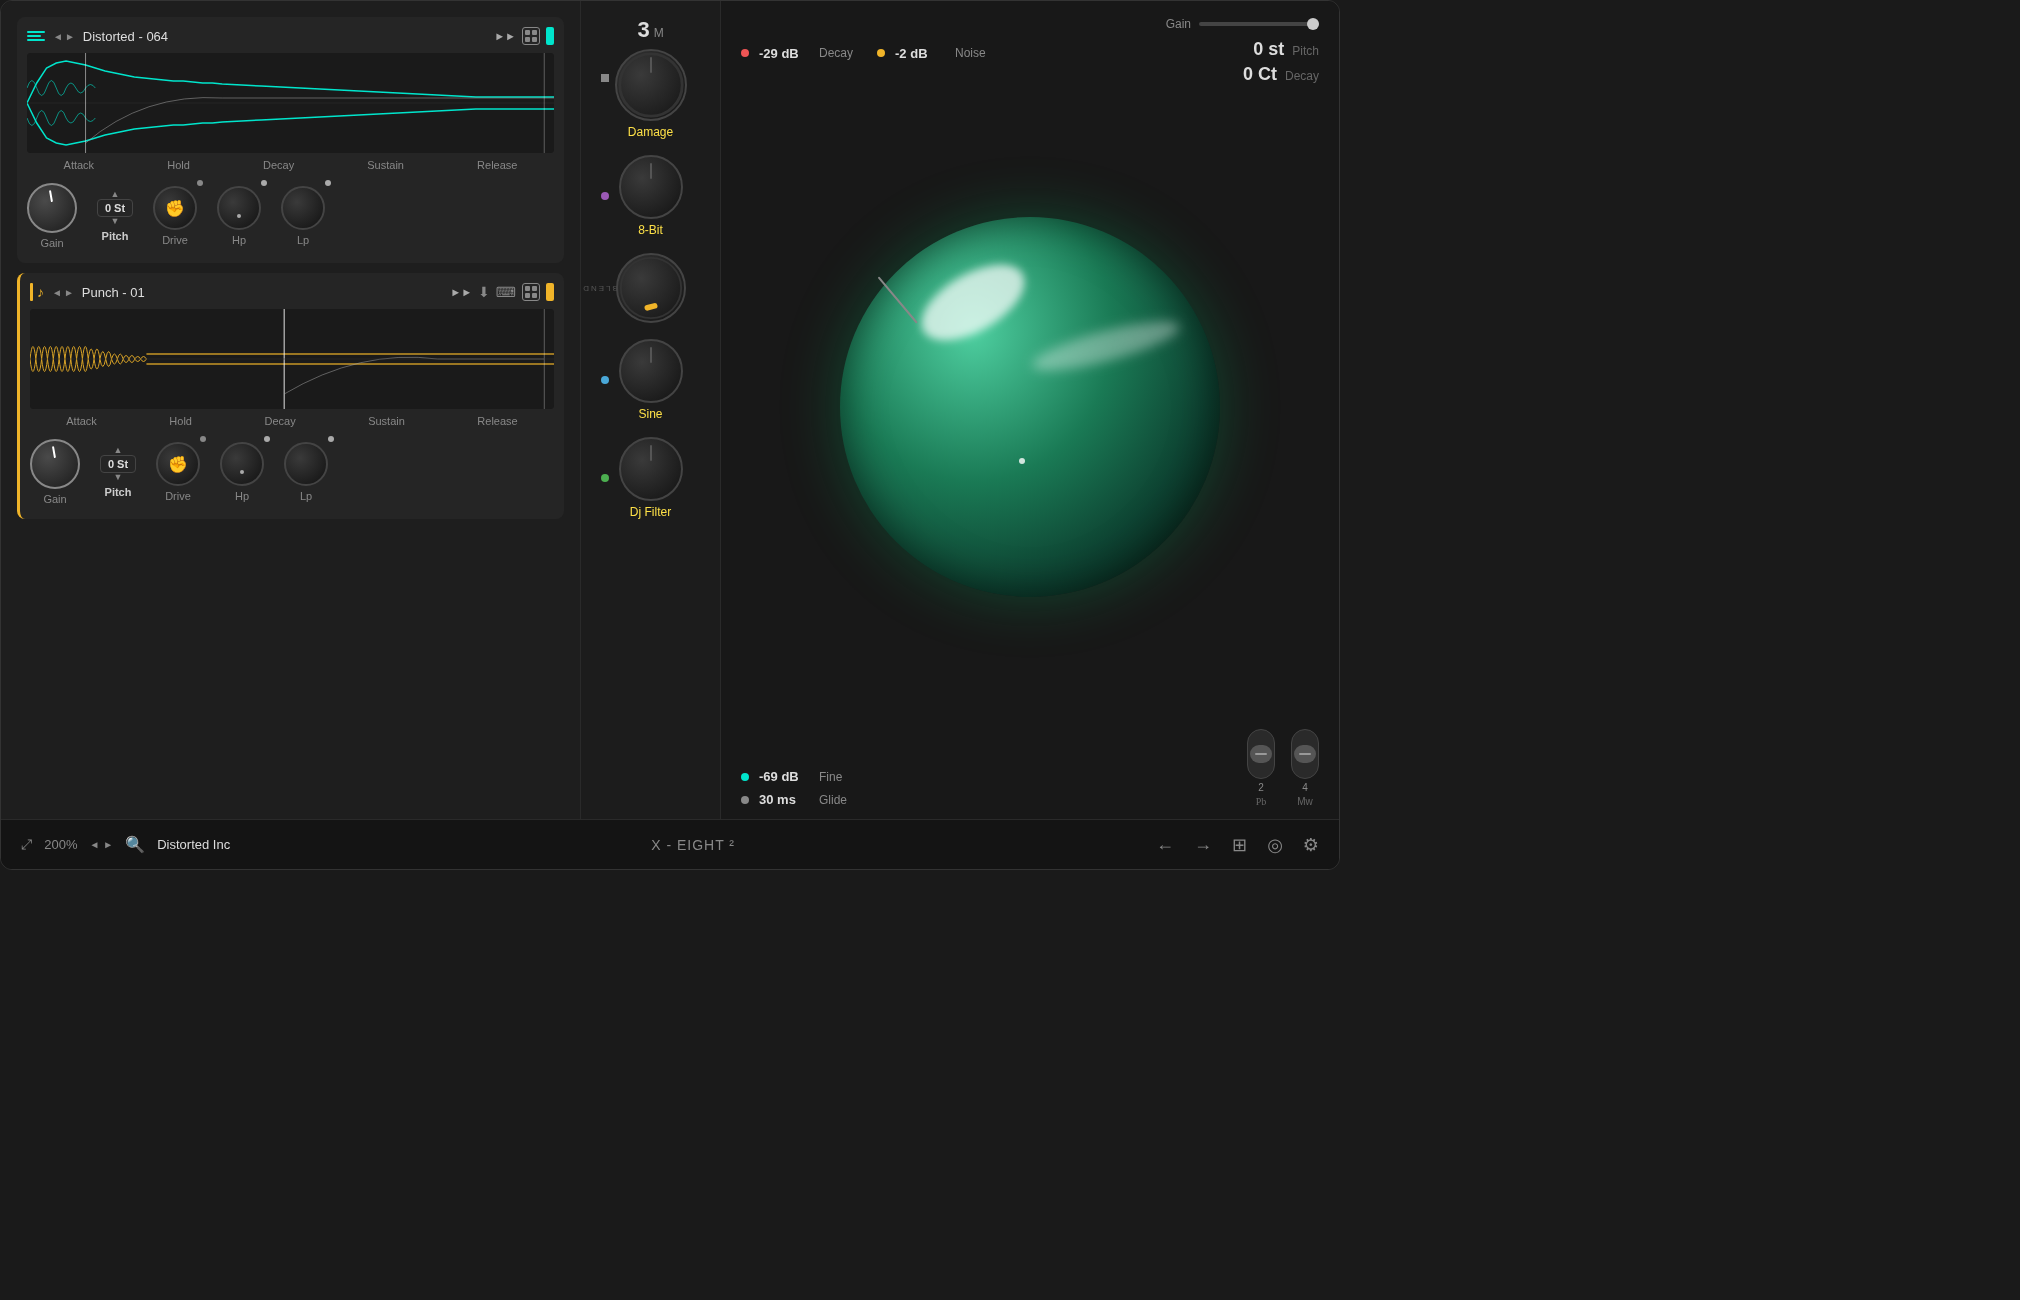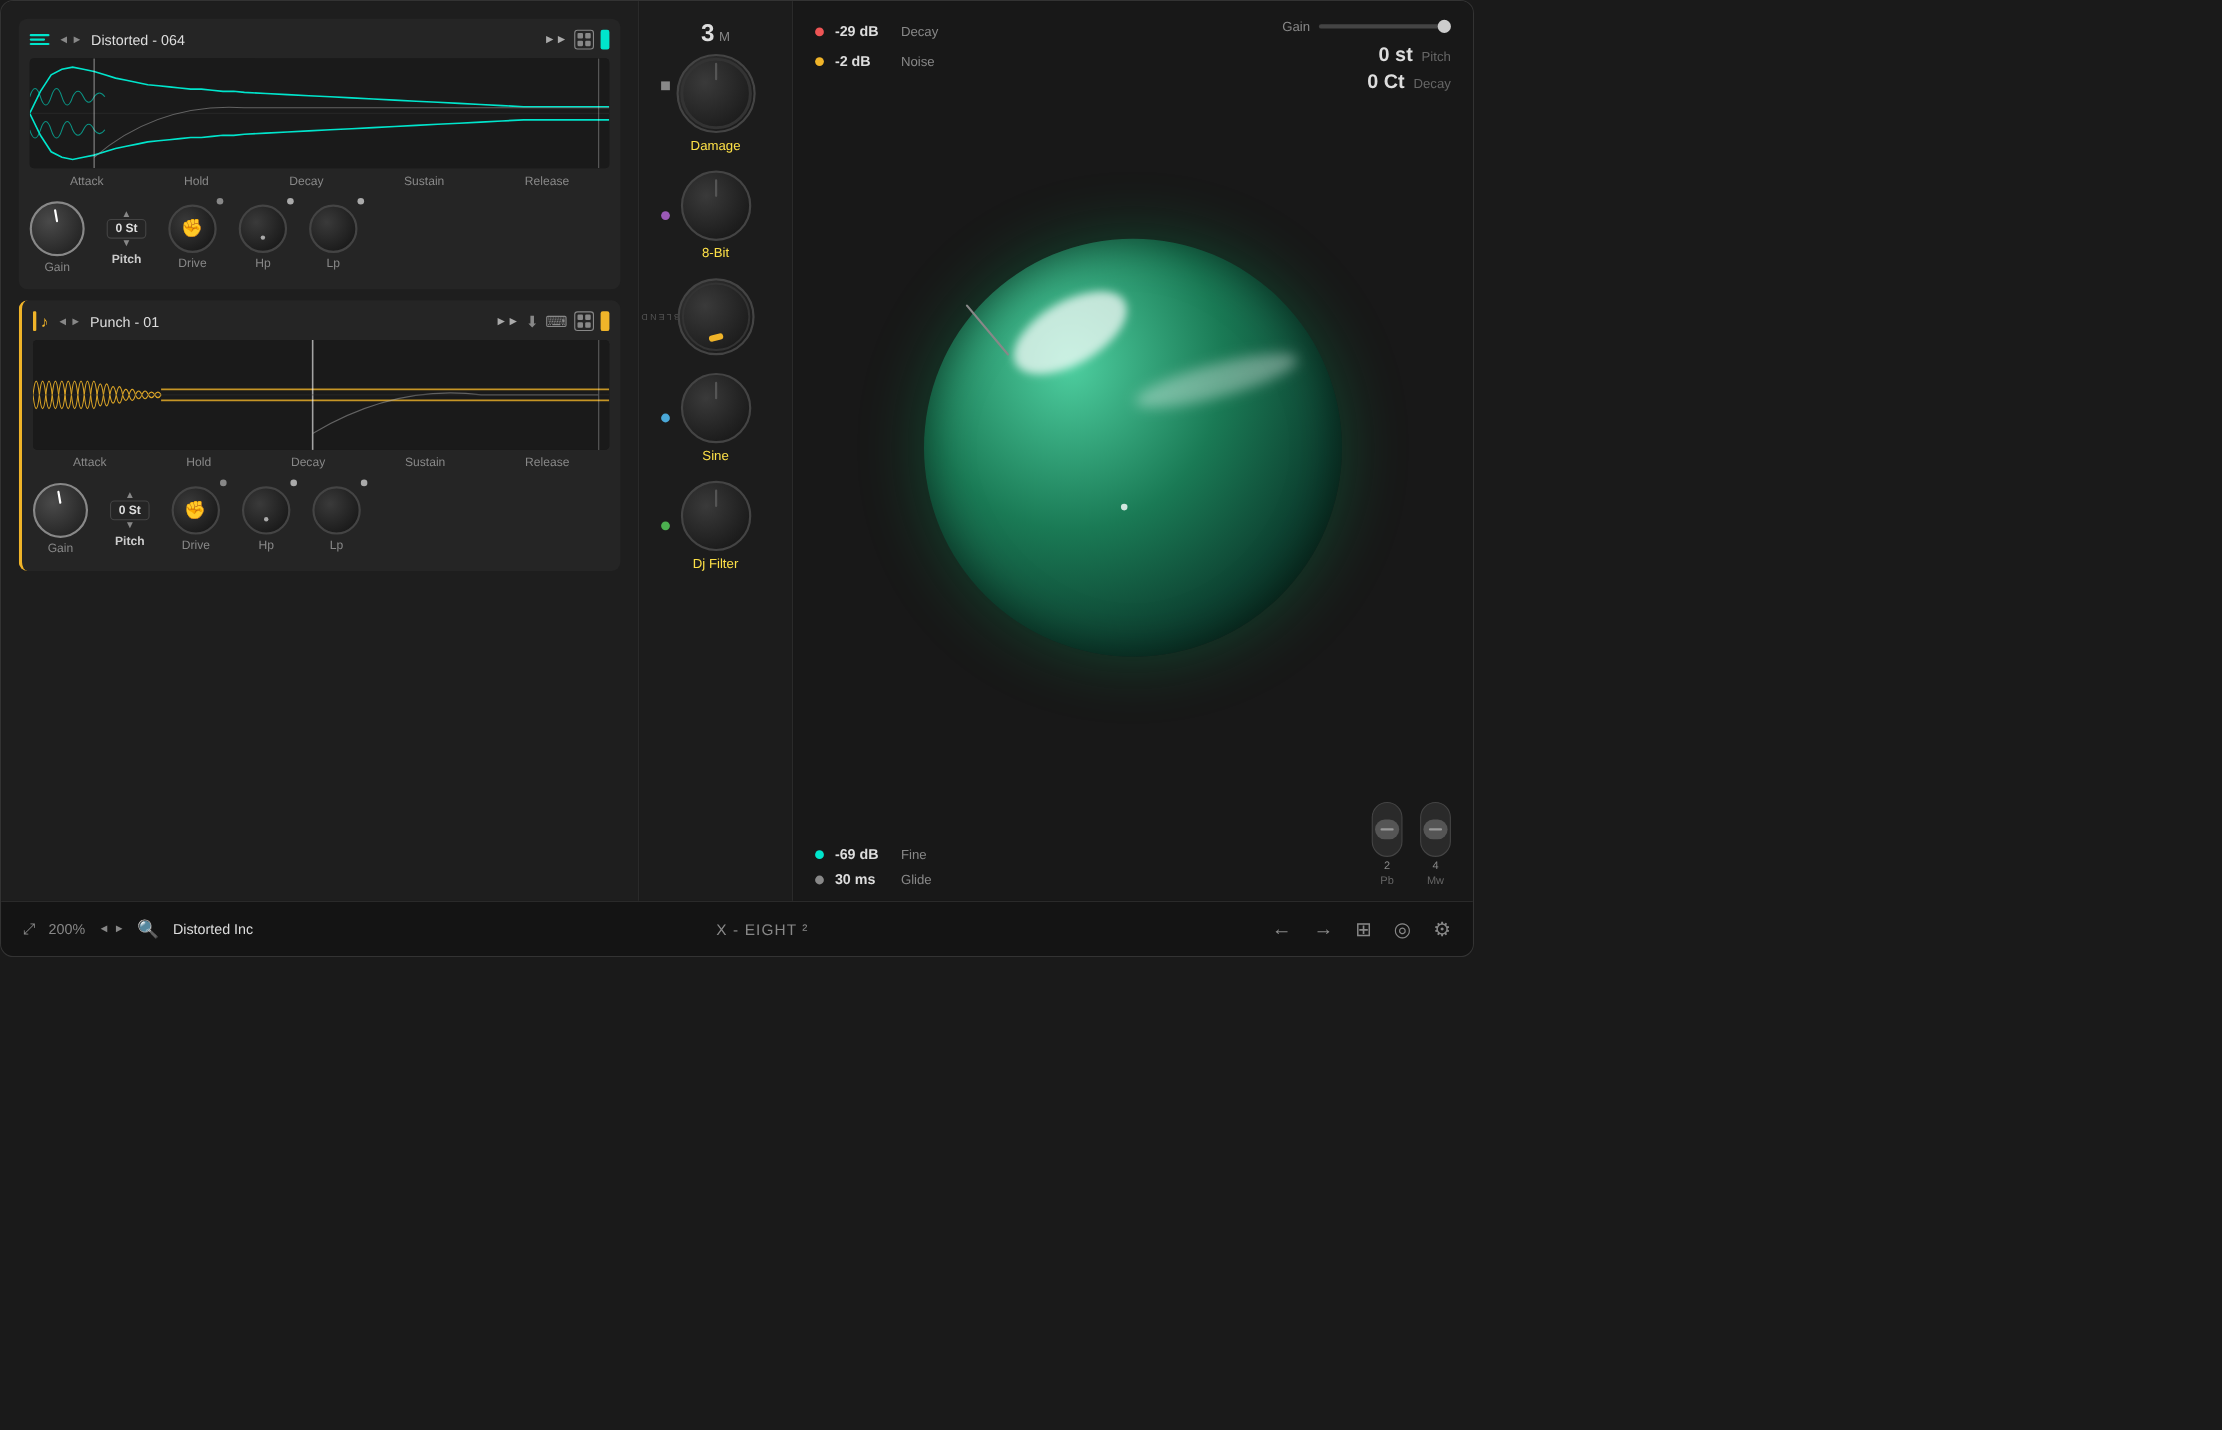--- a/index.html
+++ b/index.html
@@ -230,22 +230,22 @@
       flex-direction: column;
       position: relative;
     }
     .right-top {
       display: flex;
       padding: 16px 20px 8px 20px;
       justify-content: space-between;
     }
     .oscillator-list {
       display: flex;
-      flex-direction: column;
-      gap: 12px;
+      flex-direction: row;
+      gap: 24px;
       padding-top: 4px;
     }
     .osc-item {
       display: flex;
       align-items: center;
       gap: 10px;
     }
     .osc-dot {
       width: 8px;
       height: 8px;
@@ -854,21 +854,21 @@
       </div>
       <div class="bottom-controls">
         <div class="pb-mw-row">
           <div class="pb-mw-item">
             <div class="pb-mw-slider">
               <div class="pb-mw-thumb">
                 <div class="line"></div>
               </div>
             </div>
             <span style="font-size:10px;color:#888;">2</span>
-            <span style="font-size:10px;color:#666;">Pb</span>
+            <span style="font-size:10px;color:#666;font-family:Liberation Serif, serif;">Pb</span>
           </div>
           <div class="pb-mw-item">
             <div class="pb-mw-slider">
               <div class="pb-mw-thumb">
                 <div class="line"></div>
               </div>
             </div>
             <span style="font-size:10px;color:#888;">4</span>
             <span style="font-size:10px;color:#666;">Mw</span>
           </div>

